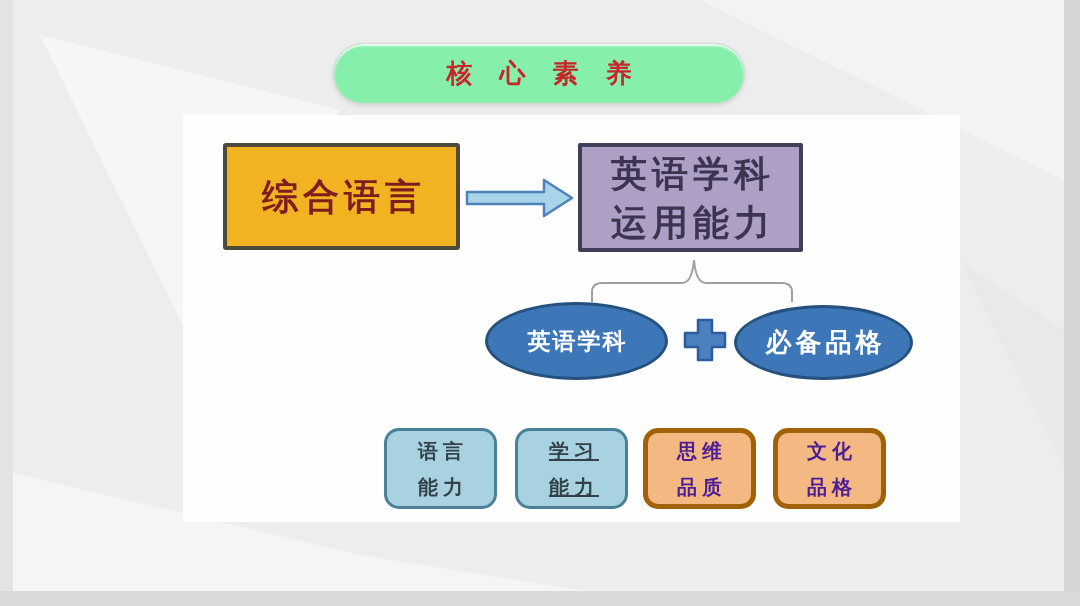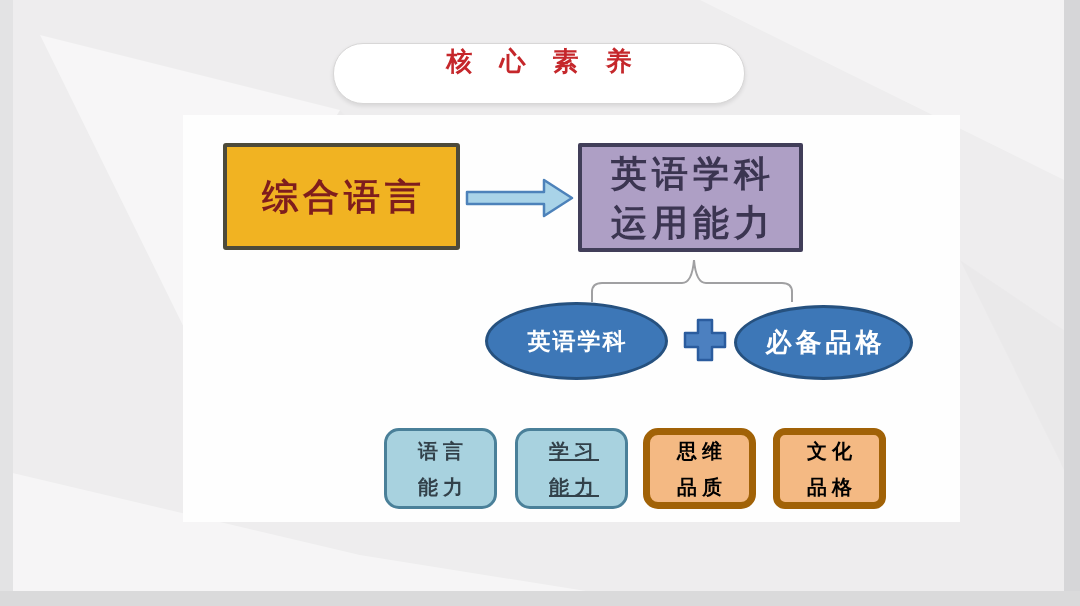--- a/index.html
+++ b/index.html
@@ -18,25 +18,25 @@
 
   .panel {
     position: absolute; left: 183px; top: 115px;
     width: 777px; height: 407px;
     background: #fefefe;
   }
 
   .pill {
     position: absolute; left: 333px; top: 43px;
     width: 410px; height: 59px;
-    background: #ffffff;
+    background: #86efac;
     border: 1px solid #d8d7d7;
     border-radius: 30px;
     box-shadow: 0 2px 4px rgba(0,0,0,0.10), inset 0 2px 2px rgba(255,255,255,0.9);
-    display: flex; justify-content: center;
+    display: flex; align-items: center; justify-content: center;
     color: #c5272b;
     font-size: 26px; font-weight: bold;
     letter-spacing: 10px; text-indent: 10px;
   }
 
   .bigbox {
     position: absolute;
     display: flex; flex-direction: column;
     align-items: center; justify-content: center;
     font-weight: bold; font-size: 36px; line-height: 49px;
@@ -77,25 +77,25 @@
 
   .chip {
     position: absolute; top: 428px; width: 113px; height: 81px;
     border-radius: 15px; box-sizing: border-box;
     display: flex; flex-direction: column;
     align-items: center; justify-content: center;
     font-weight: bold; font-size: 20px; line-height: 36px;
     letter-spacing: 5px; text-indent: 5px;
   }
   .chip-blue   { background: #a8d2df; border: 3px solid #4a8099; color: #32414a; }
-  .chip-orange { background: #f4b983; border: 7px solid #a16207; color: #000000; }
+  .chip-orange { background: #f4b983; border: 5px solid #a16207; color: #4c1d95; }
   .chip-1 { left: 384px; }
   .chip-2 { left: 515px; text-decoration: underline; }
   .chip-3 { left: 643px; }
-  .chip-4 { left: 773px; border-radius: 12px; }
+  .chip-4 { left: 773px; }
 
   .line { display: block; }
 </style>
 </head>
 <body>
 
 <div class="stage">
 
   <svg class="bg-facets" width="1080" height="606" aria-hidden="true">
     <polygon points="40,35 340,110 195,350" fill="#ffffff" opacity="0.5"></polygon>

